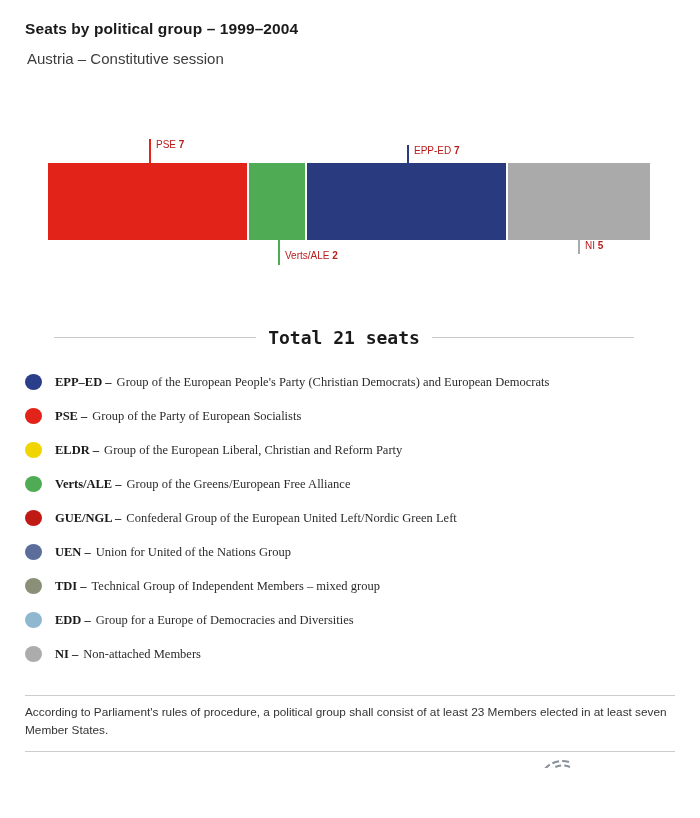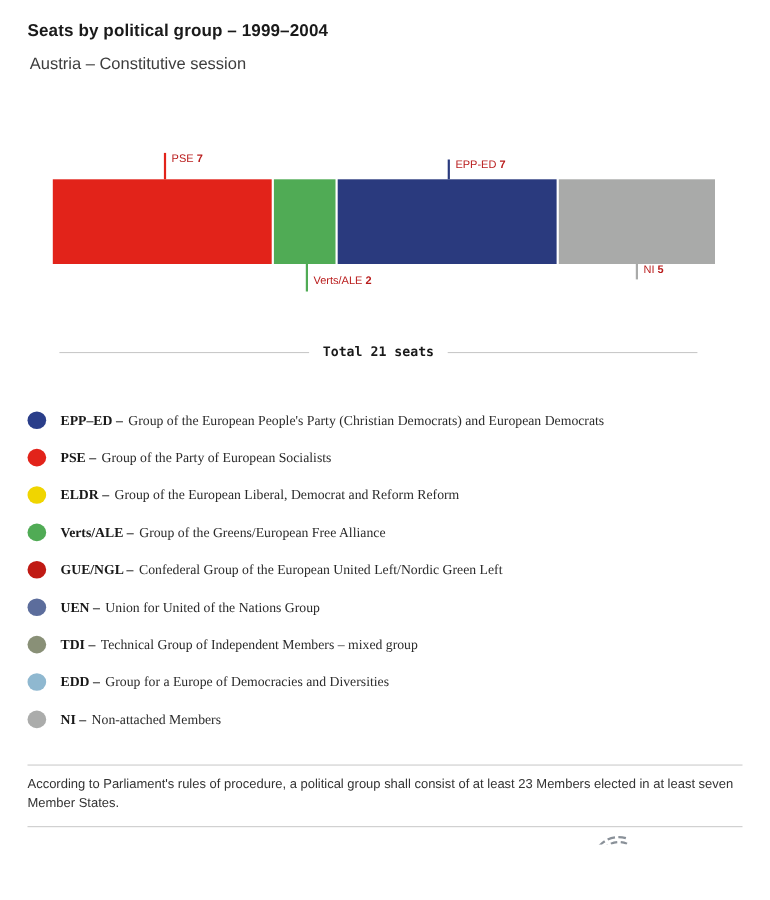--- a/index.html
+++ b/index.html
@@ -25,21 +25,21 @@
   .tick-epped{ left:407px; top:145px; height:18px; }
   .lab-epped{ left:414px; top:145px; }
   .tick-verts{ left:278px; top:240px; height:25px; }
   .lab-verts{ left:285px; top:250px; }
   .tick-ni{ left:578px; top:240px; height:14px; }
   .lab-ni{ left:585px; top:240px; }
 
   
   .total-row{ position:absolute; left:54px; top:313px; width:580px; display:flex; align-items:center; }
   .total-row .rule{ flex:1; height:1px; background:#c9c9c9; }
-  .total-text{ margin:0 12px; font-family:"DejaVu Sans Mono", monospace; font-weight:bold; font-size:12px; color:#1a1a1a; white-space:nowrap; }
+  .total-text{ margin:14px 12px; font-family:"DejaVu Sans Mono", monospace; font-weight:bold; font-size:18px; color:#1a1a1a; white-space:nowrap; }
 
   
   .legend-heading{ position:absolute; left:25px; top:343px; font-size:15.5px; font-weight:bold; color:#1a1a1a; }
   .legend{ position:absolute; left:25px; top:365px; width:655px; list-style:none;font-family:Liberation Serif, serif; }
   .legend li{ height:34px; display:flex; align-items:center; }
   .dot{ width:17px; height:16px; border-radius:50%; flex:0 0 auto; margin-right:13px; }
   .legend .txt{ font-size:12.5px; color:#2b2b2b; white-space:nowrap; }
   .legend .abbr{ font-weight:bold; color:#1a1a1a; margin-right:5px; }
 
   
@@ -102,21 +102,21 @@
     <li>
       <span class="dot" style="background: rgb(42, 62, 138);"></span>
       <span class="txt"><span class="abbr">EPP–ED –</span><span>Group of the European People's Party (Christian Democrats) and European Democrats</span></span>
     </li>
     <li>
       <span class="dot" style="background: rgb(226, 35, 26);"></span>
       <span class="txt"><span class="abbr">PSE –</span><span>Group of the Party of European Socialists</span></span>
     </li>
     <li>
       <span class="dot" style="background: rgb(240, 213, 0);"></span>
-      <span class="txt"><span class="abbr">ELDR –</span><span>Group of the European Liberal, Democrat and Reform Reform</span></span>
+      <span class="txt"><span class="abbr">ELDR –</span><span>Group of the European Liberal, Christian and Reform Party</span></span>
     </li>
     <li>
       <span class="dot" style="background: rgb(80, 171, 85);"></span>
       <span class="txt"><span class="abbr">Verts/ALE –</span><span>Group of the Greens/European Free Alliance</span></span>
     </li>
     <li>
       <span class="dot" style="background: rgb(192, 26, 20);"></span>
       <span class="txt"><span class="abbr">GUE/NGL –</span><span>Confederal Group of the European United Left/Nordic Green Left</span></span>
     </li>
     <li>

